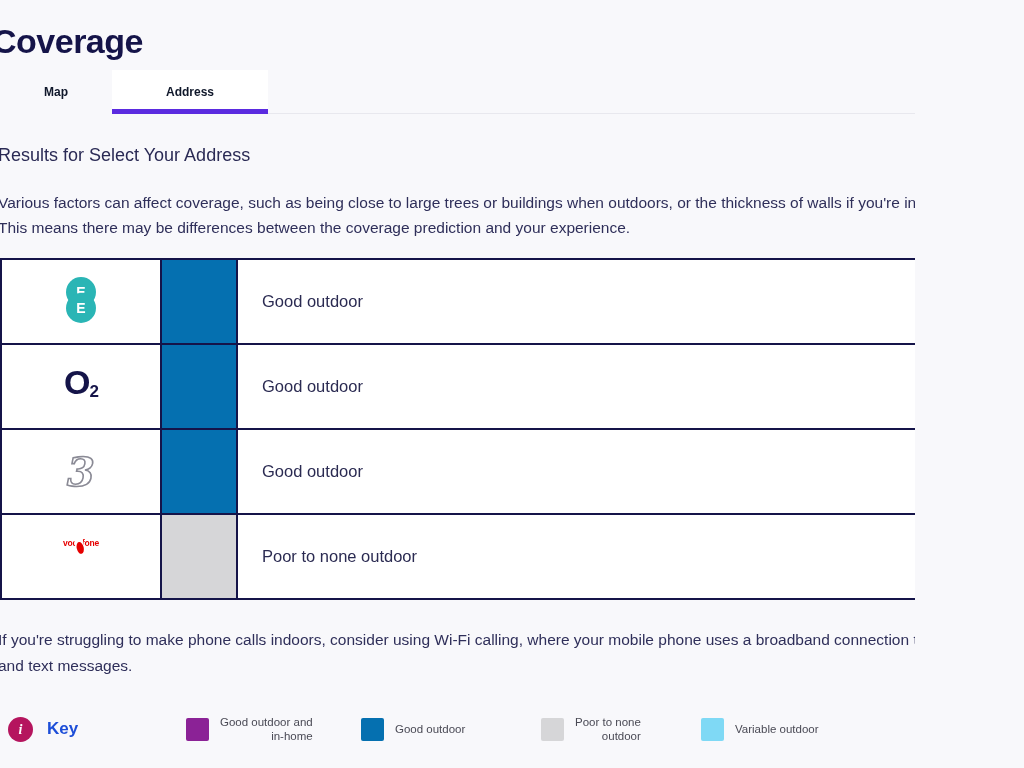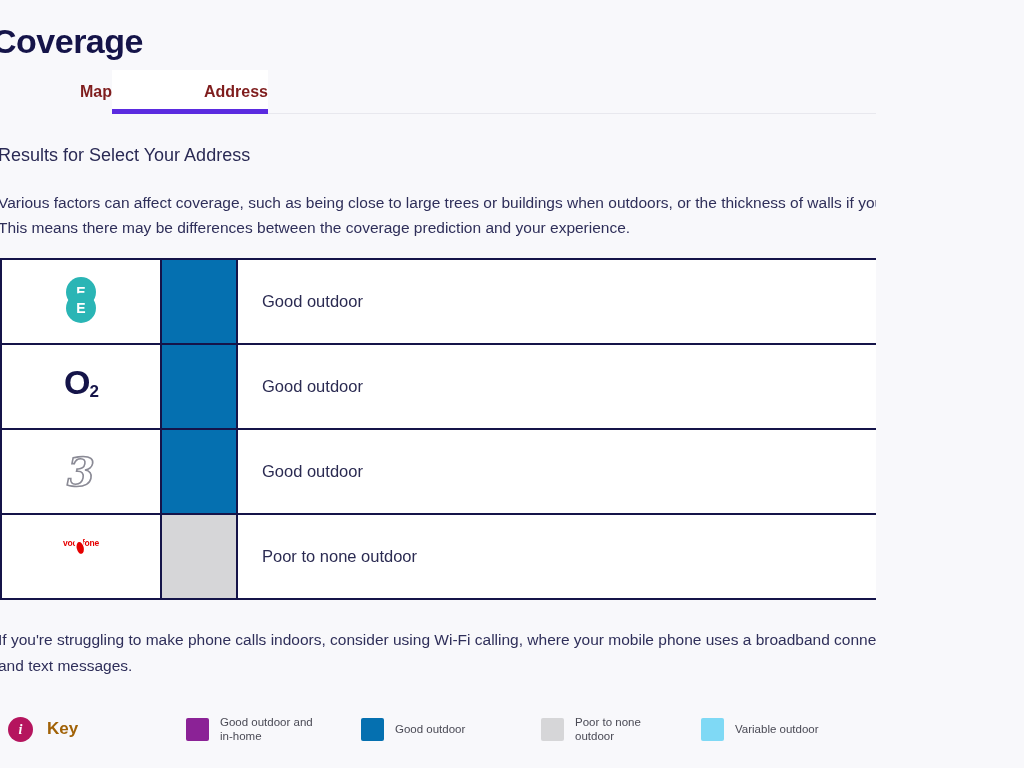--- a/index.html
+++ b/index.html
@@ -12,20 +12,21 @@
     font-family: "Liberation Sans", sans-serif;
     -webkit-font-smoothing: antialiased;
   }
 
   #page {
     position: relative;
     width: 876px;
     height: 768px;
     background: #f8f8fb;
     overflow: hidden;
+    padding-left: 39px;
   }
 
   
   .page-title {
     position: absolute;
     left: -8px;
     top: 22px;
     font-size: 34px;
     font-weight: bold;
     color: #151449;
@@ -40,24 +41,24 @@
     top: 70px;
     height: 44px;
     width: 1024px;
     display: flex;
     align-items: stretch;
   }
   .tab {
     position: relative;
     display: flex;
     align-items: center;
-    justify-content: flex-end;
-    font-size: 16px;
-    font-weight: bold;
-    color: #7f1d1d;
+    justify-content: center;
+    font-size: 12px;
+    font-weight: bold;
+    color: #0f172a;
     background: transparent;
     padding: 0 28px;
     box-sizing: border-box;
     cursor: pointer;
   }
   .tab.tab-map { width: 112px; padding: 0; }
   .tab.tab-address {
     width: 156px;
     padding: 0;
     background: #ffffff;
@@ -268,27 +269,28 @@
     font-weight: bold;
     font-style: italic;
     line-height: 25px;
     text-align: center;
     font-family: "Liberation Serif", serif;
   }
   .key-word {
     margin-left: 14px;
     font-size: 17px;
     font-weight: bold;
-    color: #a16207;
+    color: #1d4ed8;
   }
 
   .legend-items {
     display: flex;
     align-items: center;
     flex: 1;
+    text-align: right;
   }
   .legend-item {
     display: flex;
     align-items: center;
   }
   .legend-item.li0 { width: 175px; }
   .legend-item.li1 { width: 180px; }
   .legend-item.li2 { width: 180px; }
   .legend-item.li3 { width: 180px; }
   .legend-item.li4 { width: 160px; }

